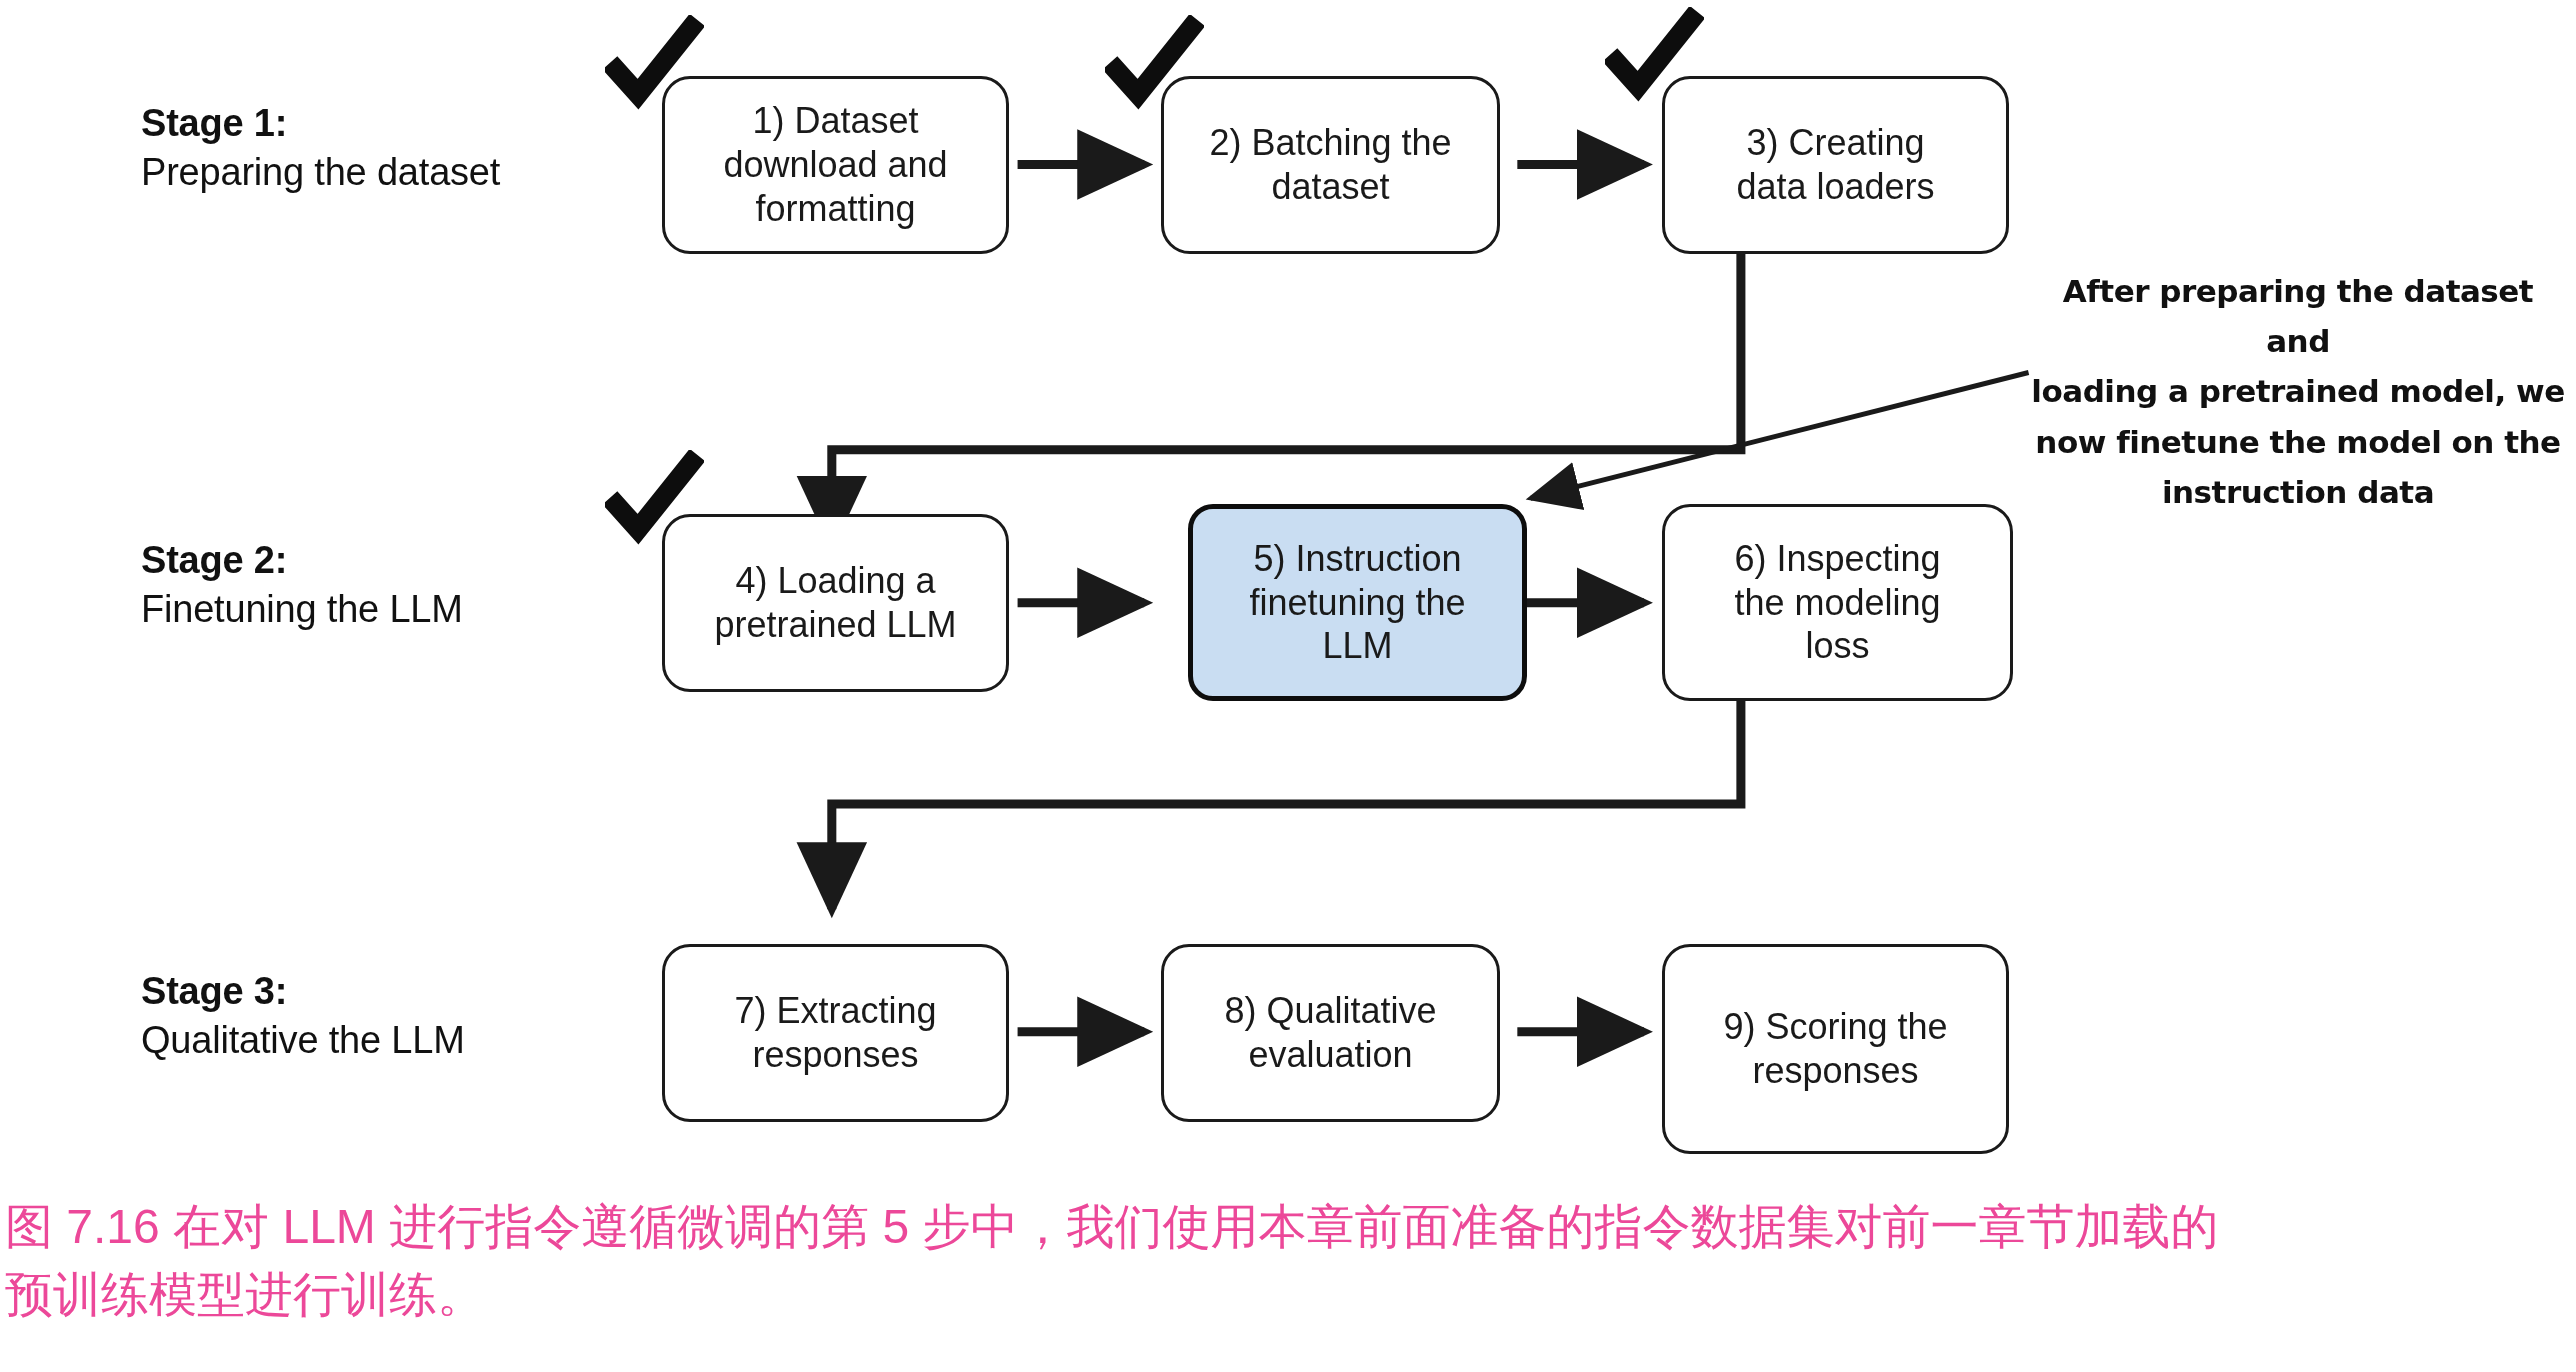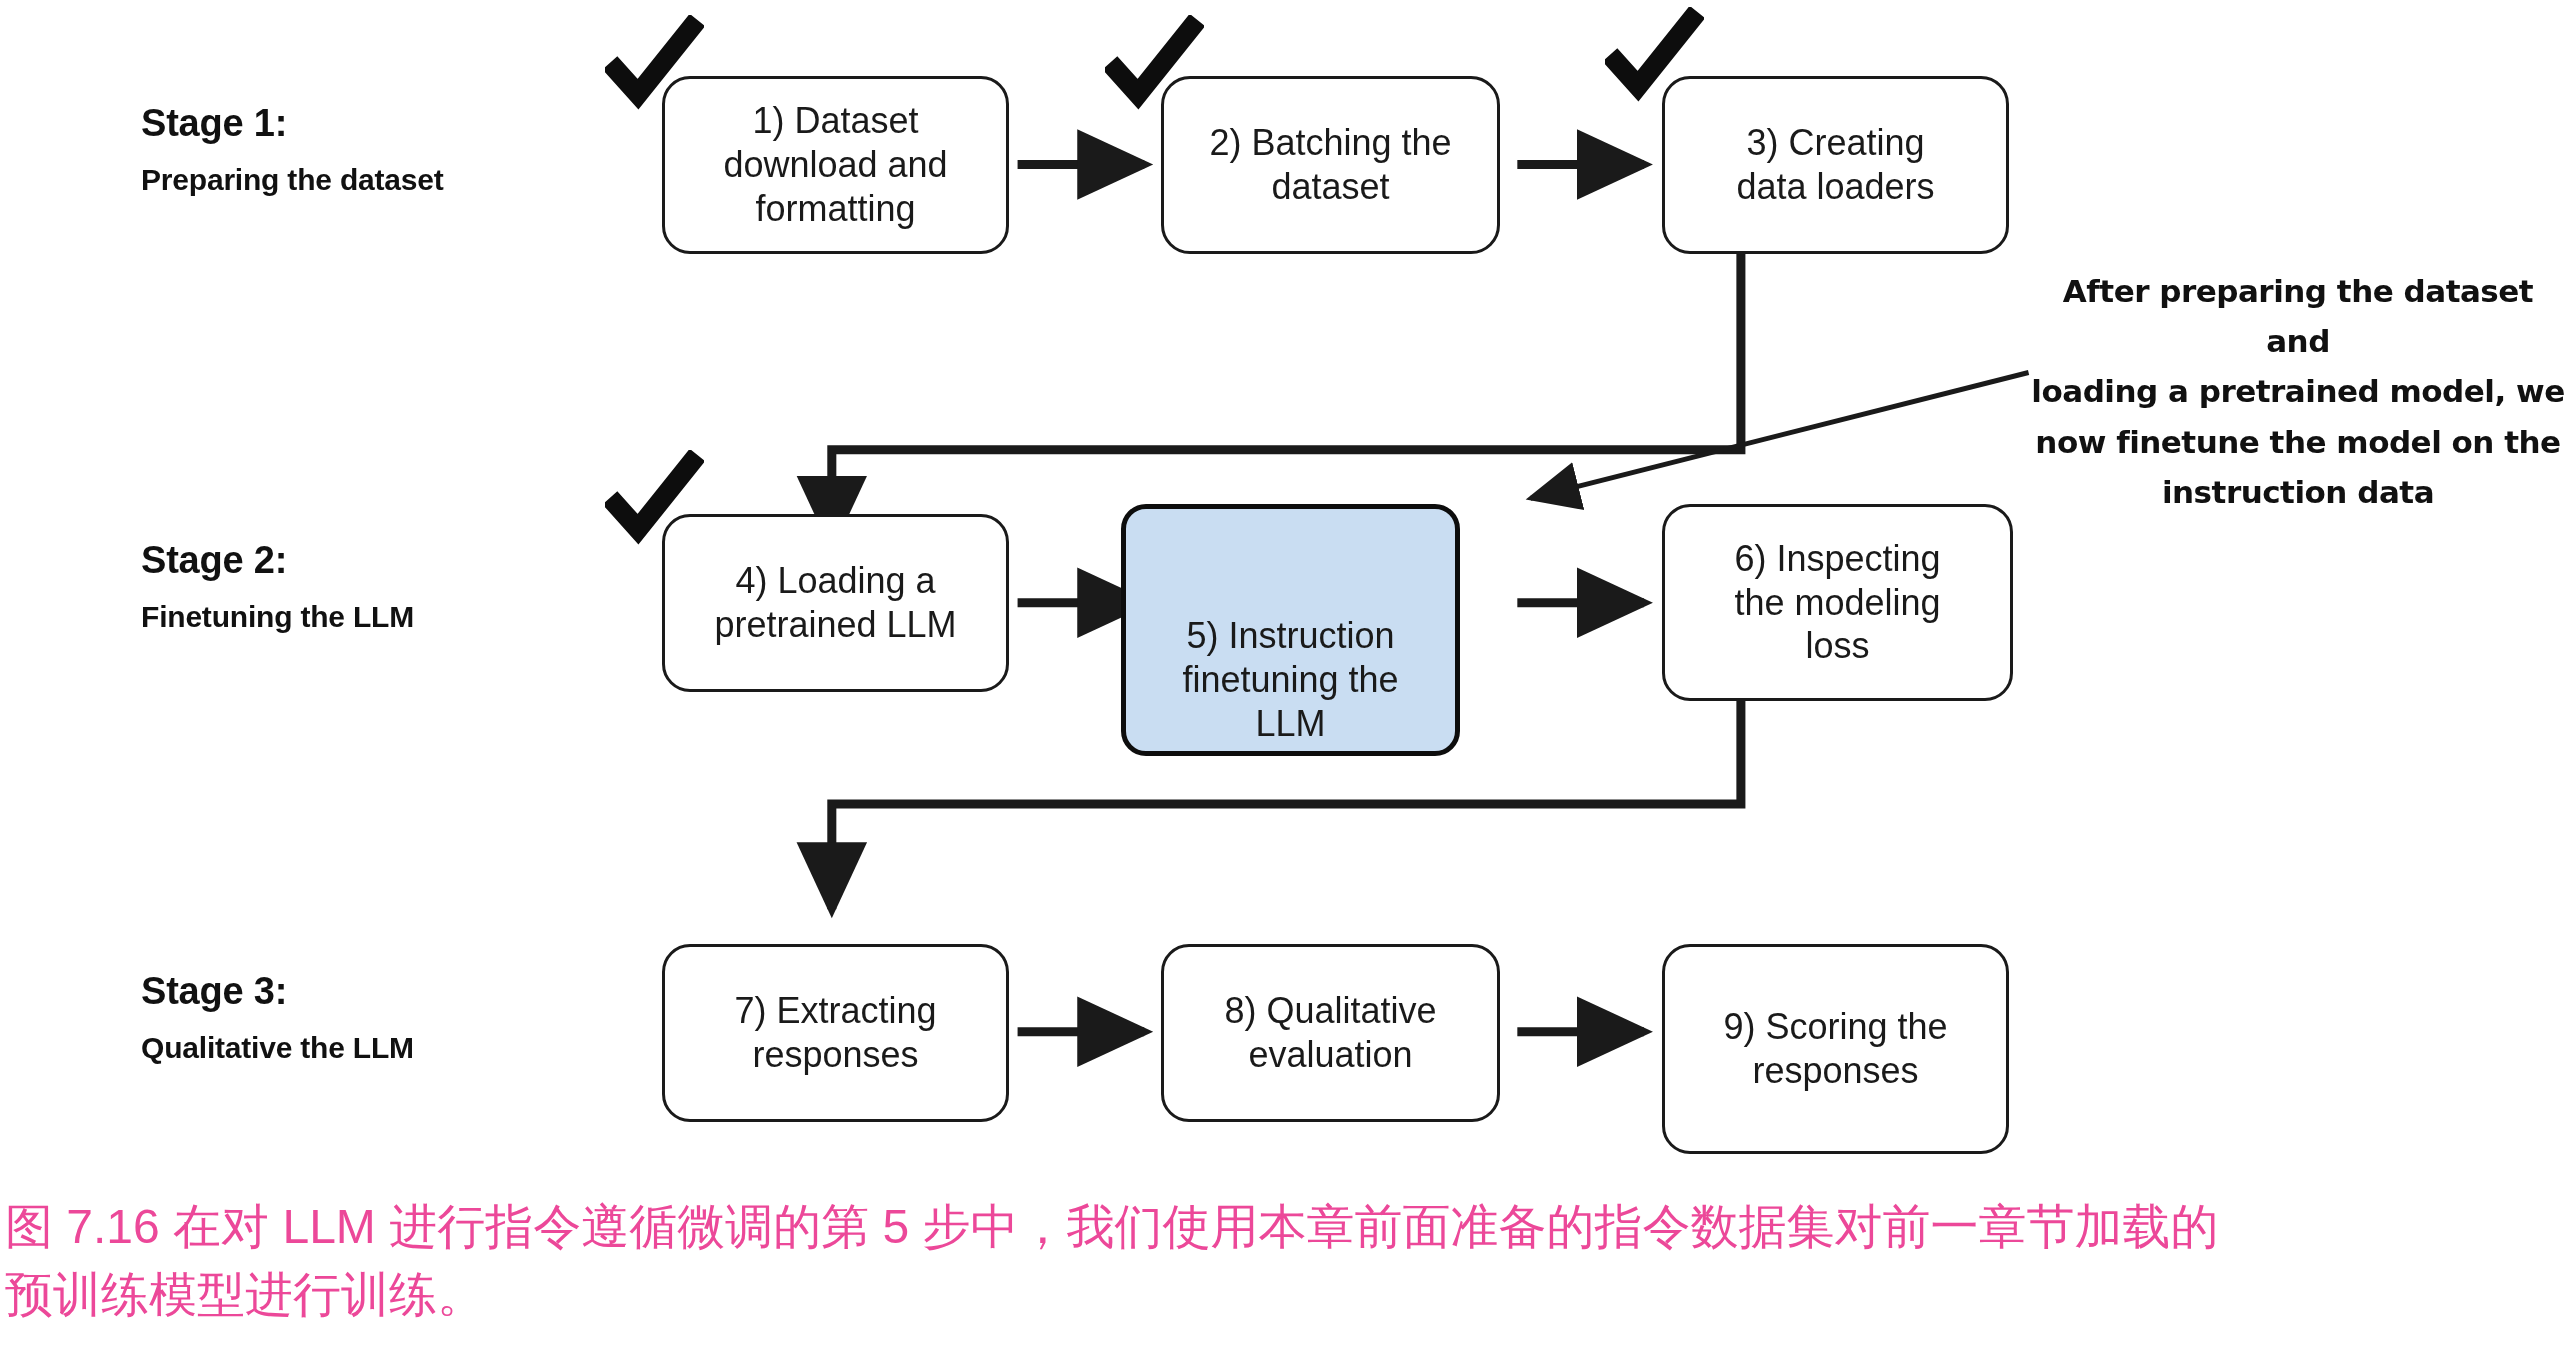--- a/index.html
+++ b/index.html
@@ -35,24 +35,23 @@
     line-height: 1.28;
   }
   .stage-label .stage-title {
     display: block;
     font-weight: bold;
     font-size: 38px;
     letter-spacing: -0.2px;
   }
   .stage-label .stage-sub {
     display: block;
-    font-weight: bold;
-    font-size: 30px;
+    font-weight: normal;
+    font-size: 38px;
     letter-spacing: -0.2px;
-    margin-top: 13px;
   }
   
   .node {
     position: absolute;
     box-sizing: border-box;
     border: 3.3px solid #1a1a1a;
     border-radius: 28px;
     background: #ffffff;
     display: flex;
     align-items: center;
@@ -173,21 +172,21 @@
     </div>
   </div>
 
   <div class="node" style="left:662px; top:514px; width:347px; height:178px;">
     <div>
       <span class="node-text">4) Loading a</span>
       <span class="node-text">pretrained LLM</span>
     </div>
   </div>
 
-  <div class="node highlight" style="left:1121px; top:504px; width:339px; height:252px;align-items:flex-end;">
+  <div class="node highlight" style="left:1188px; top:504px; width:339px; height:197px;">
     <div>
       <span class="node-text">5) Instruction</span>
       <span class="node-text">finetuning the</span>
       <span class="node-text">LLM</span>
     </div>
   </div>
 
   <div class="node" style="left:1662px; top:504px; width:351px; height:197px;">
     <div>
       <span class="node-text">6) Inspecting</span>

